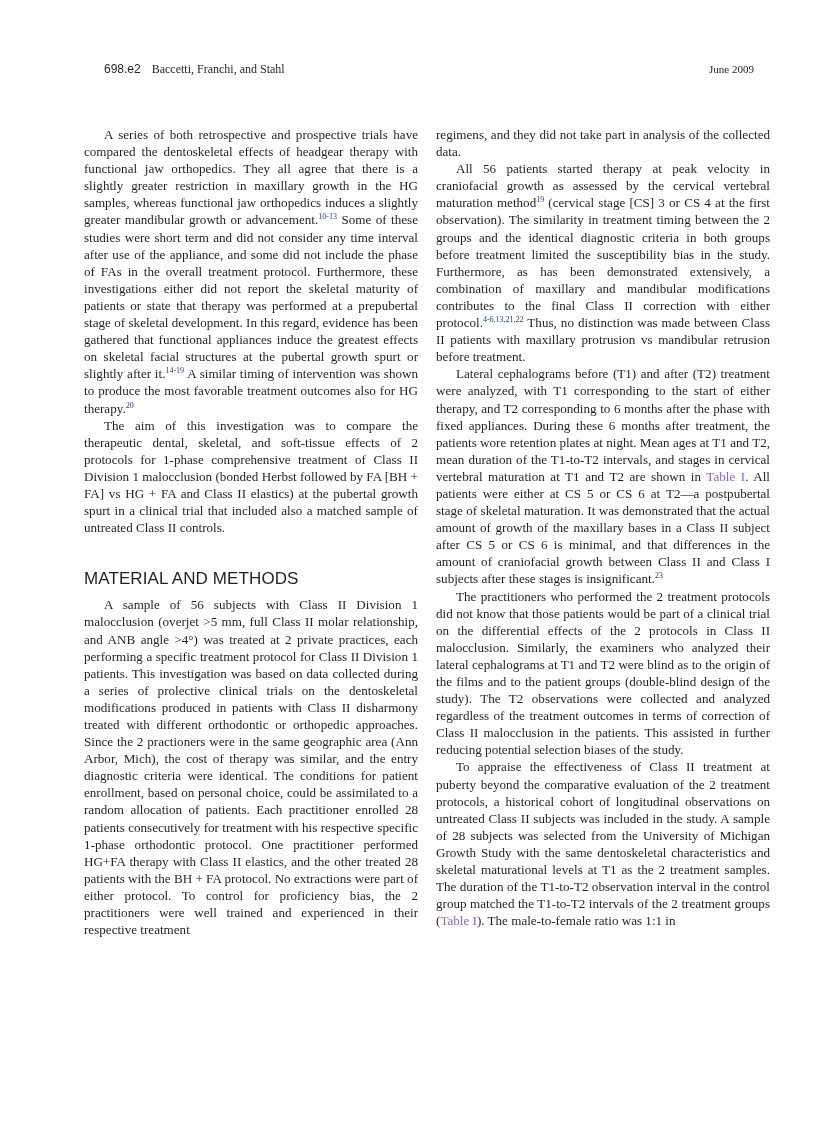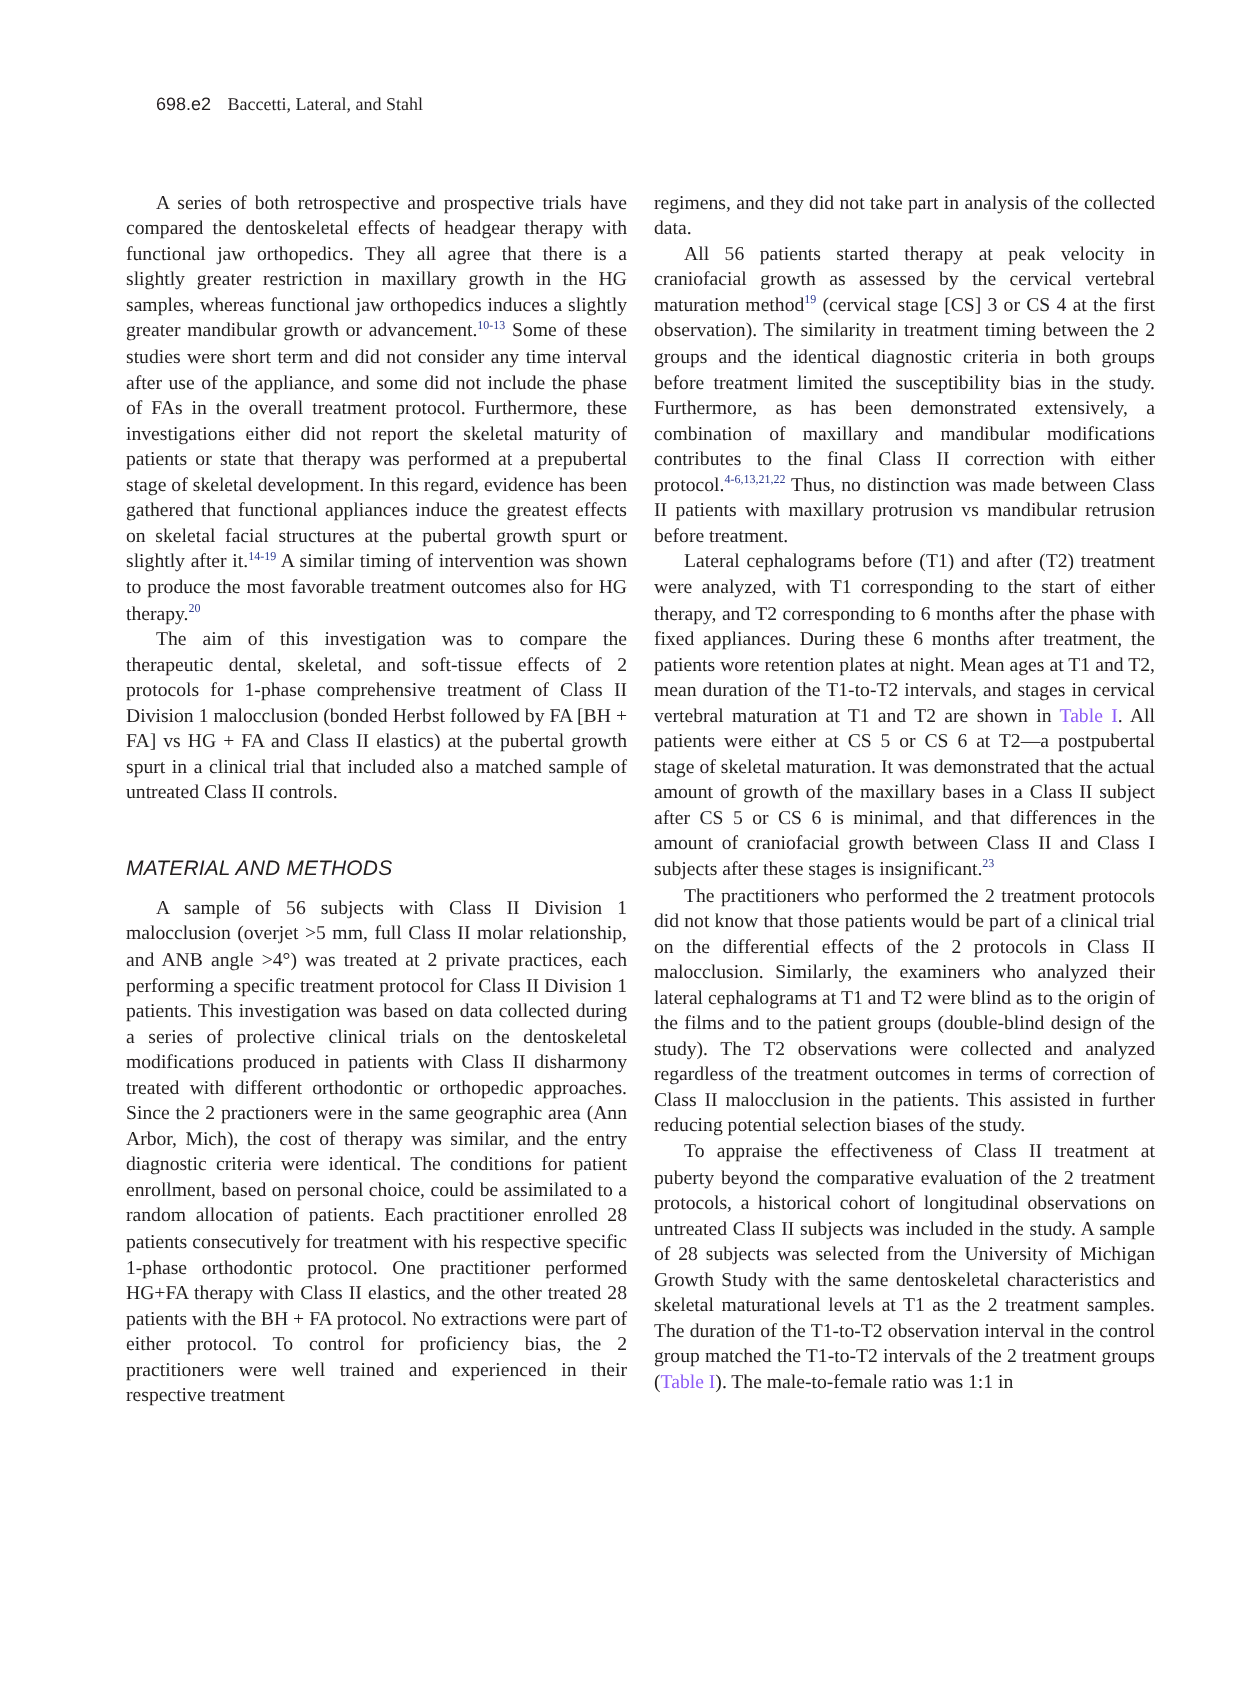--- a/index.html
+++ b/index.html
@@ -8,30 +8,31 @@
   .hdr-left { position:absolute; left:84px; top:62px; font-size:12px; }
   .hdr-left .pg { font-family:"Liberation Sans", "DejaVu Sans", sans-serif; font-size:12px; margin-right:8px;margin-left:20px; }
   .hdr-right { position:absolute; right:84px; top:62px; text-align:right; font-size:11px; line-height:15px; }
   .col { position:absolute; top:126px; width:334px; font-size:13.1px; line-height:17.1px; text-align:justify; }
   .col.left { left:84px; }
   .col.right { left:436px; }
   p { margin:0; }
   p.ind { text-indent:20px; }
   sup { font-size:8px; line-height:0; vertical-align:5px; color:#2b3990; }
   .lnk { color:#8b5cf6; }
-  .sec { font-family:"Liberation Sans", "DejaVu Sans", sans-serif; font-size:14px; margin:34px 0 9px 0; letter-spacing:0.1px; text-align:left;font-style:italic; }
+  .sec { font-family:"Liberation Sans", "DejaVu Sans", sans-serif; font-size:17px; margin:34px 0 9px 0; letter-spacing:0.1px; text-align:left; }
 </style>
 </head>
 <body>
 
 <div class="hdr-left">
   <span class="pg">698.e2</span>
-  <span>Baccetti, Lateral, and Stahl</span>
+  <span>Baccetti, Franchi, and Stahl</span>
 </div>
 <div class="hdr-right">
+  <div>June 2009</div>
 </div>
 
 <div class="col left">
   <p class="ind"><span>A series of both retrospective and prospective trials have compared the dentoskeletal effects of headgear therapy with functional jaw orthopedics. They all agree that there is a slightly greater restriction in maxillary growth in the HG samples, whereas functional jaw orthopedics induces a slightly greater mandibular growth or advancement.</span><sup>10-13</sup><span> Some of these studies were short term and did not consider any time interval after use of the appliance, and some did not include the phase of FAs in the overall treatment protocol. Furthermore, these investigations either did not report the skeletal maturity of patients or state that therapy was performed at a prepubertal stage of skeletal development. In this regard, evidence has been gathered that functional appliances induce the greatest effects on skeletal facial structures at the pubertal growth spurt or slightly after it.</span><sup>14-19</sup><span> A similar timing of intervention was shown to produce the most favorable treatment outcomes also for HG therapy.</span><sup>20</sup></p>
   <p class="ind">The aim of this investigation was to compare the therapeutic dental, skeletal, and soft-tissue effects of 2 protocols for 1-phase comprehensive treatment of Class II Division 1 malocclusion (bonded Herbst followed by FA [BH + FA] vs HG + FA and Class II elastics) at the pubertal growth spurt in a clinical trial that included also a matched sample of untreated Class II controls.</p>
   <div class="sec">MATERIAL AND METHODS</div>
   <p class="ind">A sample of 56 subjects with Class II Division 1 malocclusion (overjet &gt;5 mm, full Class II molar relationship, and ANB angle &gt;4°) was treated at 2 private practices, each performing a specific treatment protocol for Class II Division 1 patients. This investigation was based on data collected during a series of prolective clinical trials on the dentoskeletal modifications produced in patients with Class II disharmony treated with different orthodontic or orthopedic approaches. Since the 2 practioners were in the same geographic area (Ann Arbor, Mich), the cost of therapy was similar, and the entry diagnostic criteria were identical. The conditions for patient enrollment, based on personal choice, could be assimilated to a random allocation of patients. Each practitioner enrolled 28 patients consecutively for treatment with his respective specific 1-phase orthodontic protocol. One practitioner performed HG+FA therapy with Class II elastics, and the other treated 28 patients with the BH + FA protocol. No extractions were part of either protocol. To control for proficiency bias, the 2 practitioners were well trained and experienced in their respective treatment</p>
 </div>
 
 <div class="col right">

